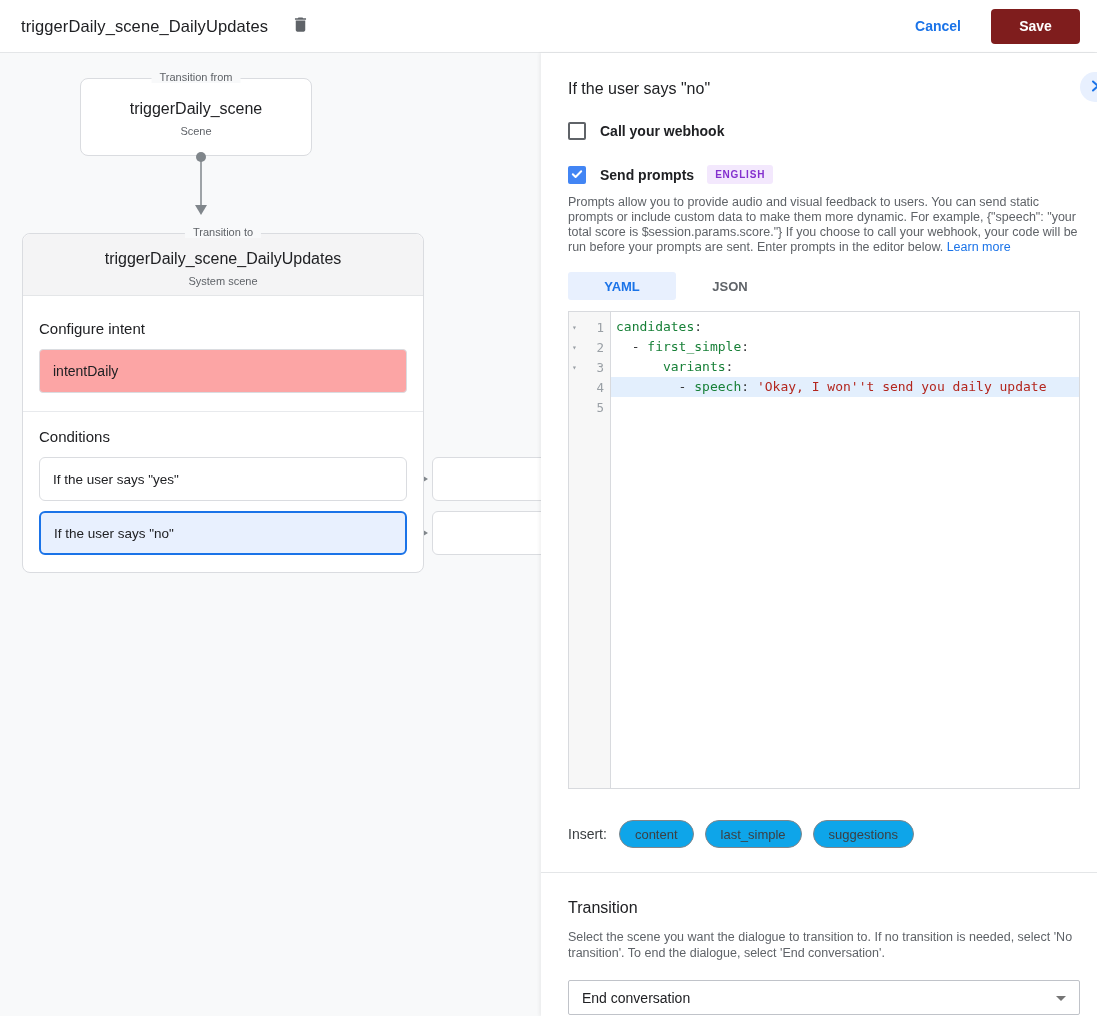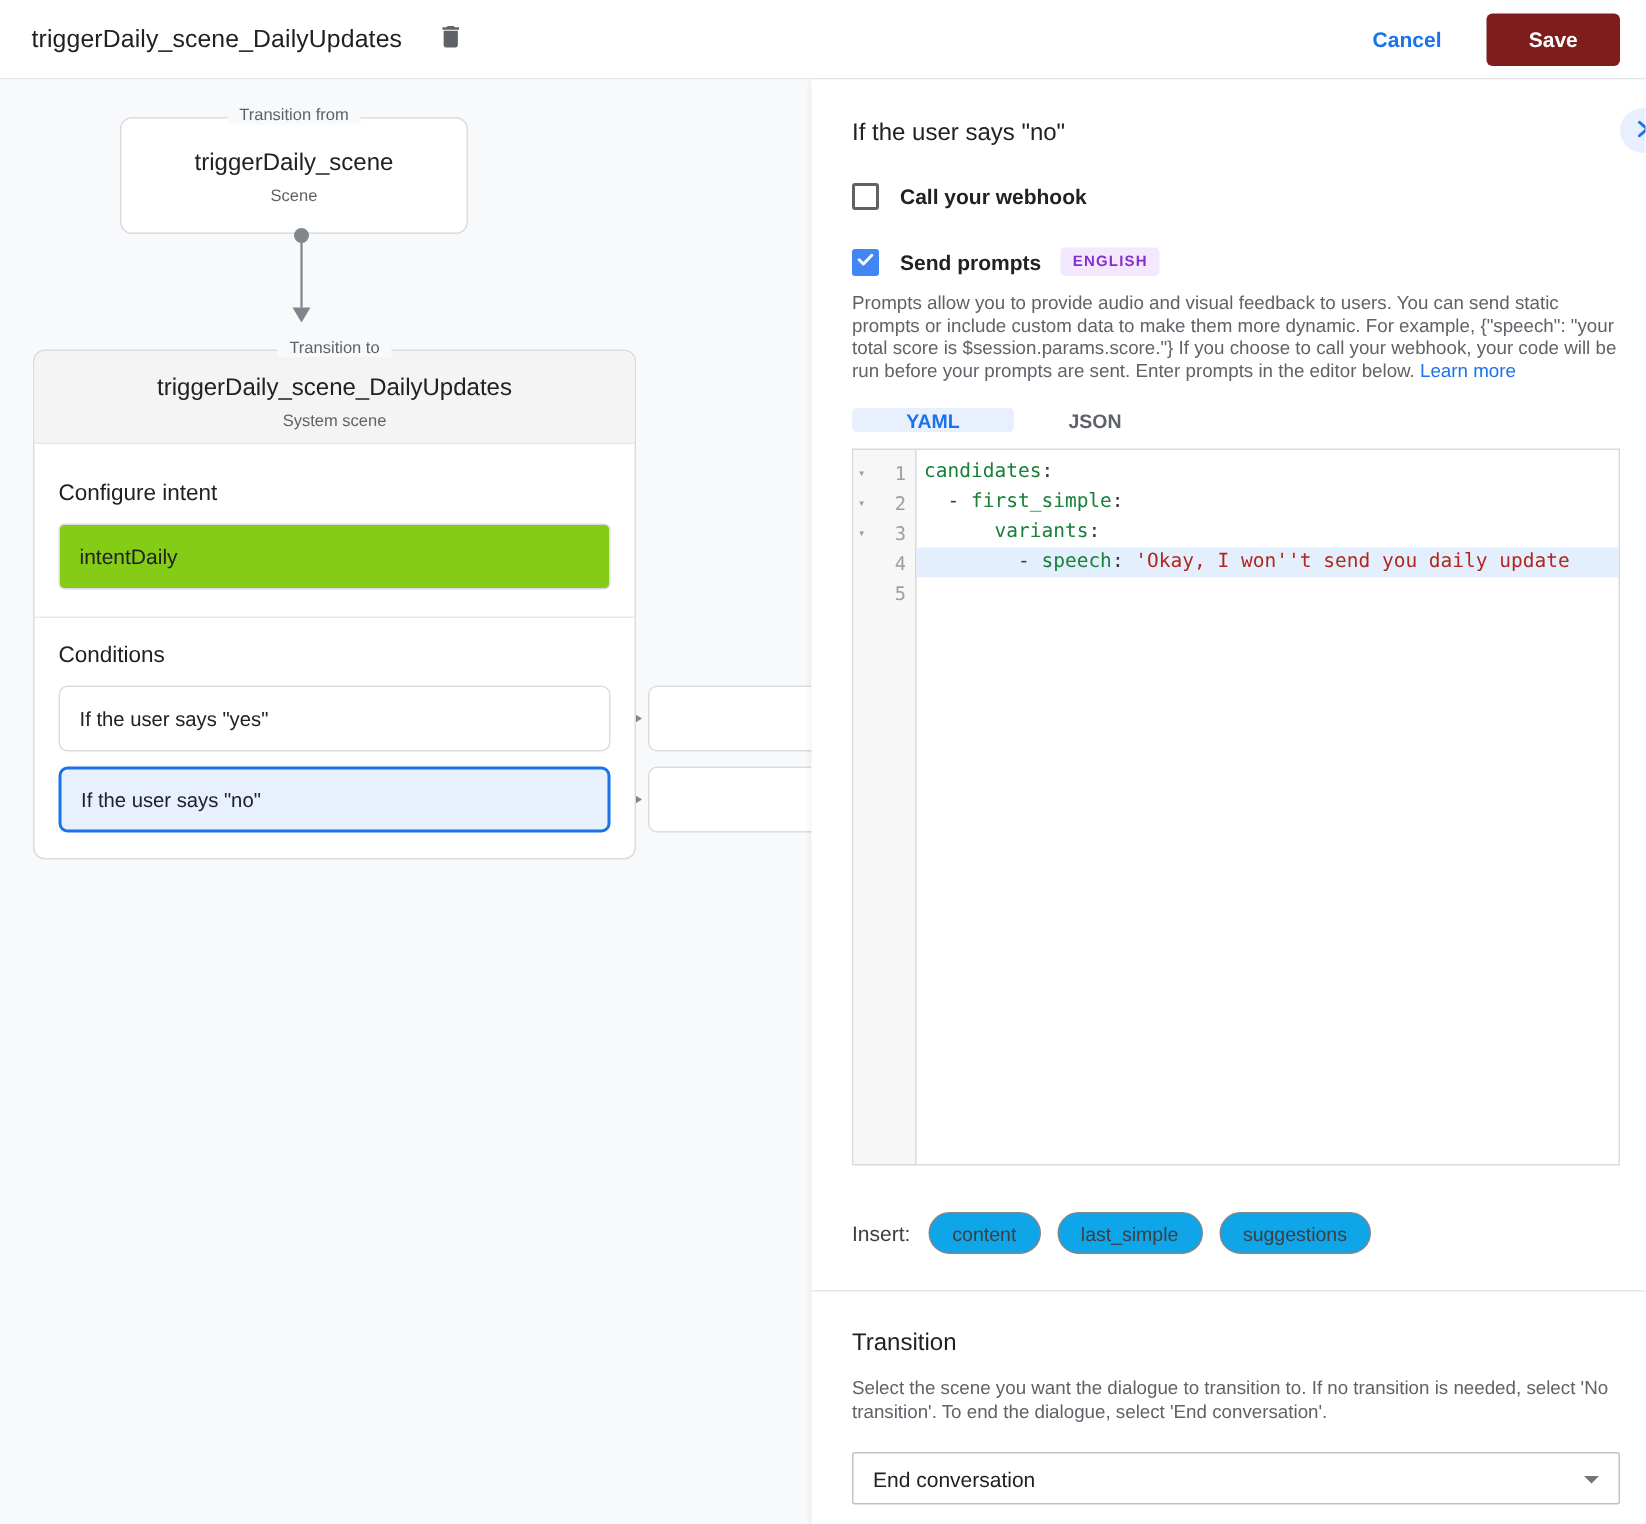--- a/index.html
+++ b/index.html
@@ -31,21 +31,21 @@
                  background:#f8f9fa; padding:0 8px; font-size:11px; color:#5f6368; white-space:nowrap; }
   .node-from { left:80px; top:25px; width:232px; height:78px; text-align:center; padding-top:21px; }
   .node-title { font-size:16px; color:#202124; }
   .node-sub { font-size:11px; color:#5f6368; margin-top:7px; }
   .node-to { left:22px; top:180px; width:402px; height:340px; }
   .node-to-header { background:#f4f4f5; border-bottom:1px solid #e4e6e8;
                     border-radius:8px 8px 0 0; height:62px; text-align:center; padding-top:16px; }
   .section-intent { padding:24px 16px 18px; border-bottom:1px solid #e8eaed; }
   .section-label { font-size:15px; color:#202124; }
   .intent-input { margin-top:12px; height:44px; border:1px solid #dadce0; border-radius:4px;
-                  background:#84cc16; display:flex; align-items:center; padding-left:13px; font-size:14px; }
+                  background:#fca5a5; display:flex; align-items:center; padding-left:13px; font-size:14px; }
   .section-cond { padding:16px 16px 14px; }
   .cond-item { margin-top:12px; height:44px; border:1px solid #dadce0; border-radius:6px;
                background:#fff; display:flex; align-items:center; padding-left:13px;
                font-size:13.5px; cursor:pointer; }
   .cond-item + .cond-item { margin-top:10px; }
   .cond-item.selected { border:2px solid #1a73e8; background:#e8f0fe; }
   .flow-svg { position:absolute; left:0; top:0; width:541px; height:963px; pointer-events:none; }
   .target-box { position:absolute; width:115px; height:44px; background:#fff;
                 border:1px solid #dadce0; border-radius:6px; }
 
@@ -60,21 +60,21 @@
   .checkbox { width:18px; height:18px; border:2px solid #5f6368; border-radius:2px; background:#fff;
               flex:0 0 auto; cursor:pointer; }
   .checkbox.checked { border:none; background:#4285f4; display:flex; align-items:center; justify-content:center; }
   .check-label { margin-left:14px; font-size:14px; font-weight:600; color:#202124; }
   .lang-badge { margin-left:13px; background:#f3e8fd; color:#8430ce; font-size:10px;
                 font-weight:600; letter-spacing:.8px; padding:4px 8px; border-radius:3px; }
   .desc { margin-top:11px; font-size:12.5px; line-height:15px; color:#5f6368; }
   .link { color:#1a73e8; text-decoration:none; cursor:pointer; }
 
   .tabs { margin-top:17px; display:flex; }
-  .tab { width:108px; height:16px; display:flex; align-items:center; justify-content:center;
+  .tab { width:108px; height:28px; display:flex; align-items:center; justify-content:center;
          font-size:13px; font-weight:600; color:#5f6368; cursor:pointer; }
   .tab.active { background:#e8f0fe; color:#1a73e8; border-radius:3px; }
 
   .editor { margin-top:11px; height:478px; border:1px solid #d8dade; display:flex;
             font-family:"DejaVu Sans Mono","Liberation Mono",monospace; font-size:13px;
             background:#fff; overflow:hidden; }
   .gutter { width:42px; background:#f7f7f7; border-right:1px solid #d8dade; padding-top:5px; }
   .gut-line { height:20px; display:flex; align-items:center; }
   .gut-line .fold { width:13px; font-size:8px; color:#9aa0a6; padding-left:3px; }
   .gut-line .num { flex:1; text-align:right; padding-right:6px; color:#9aa0a6; font-size:12.5px; }

